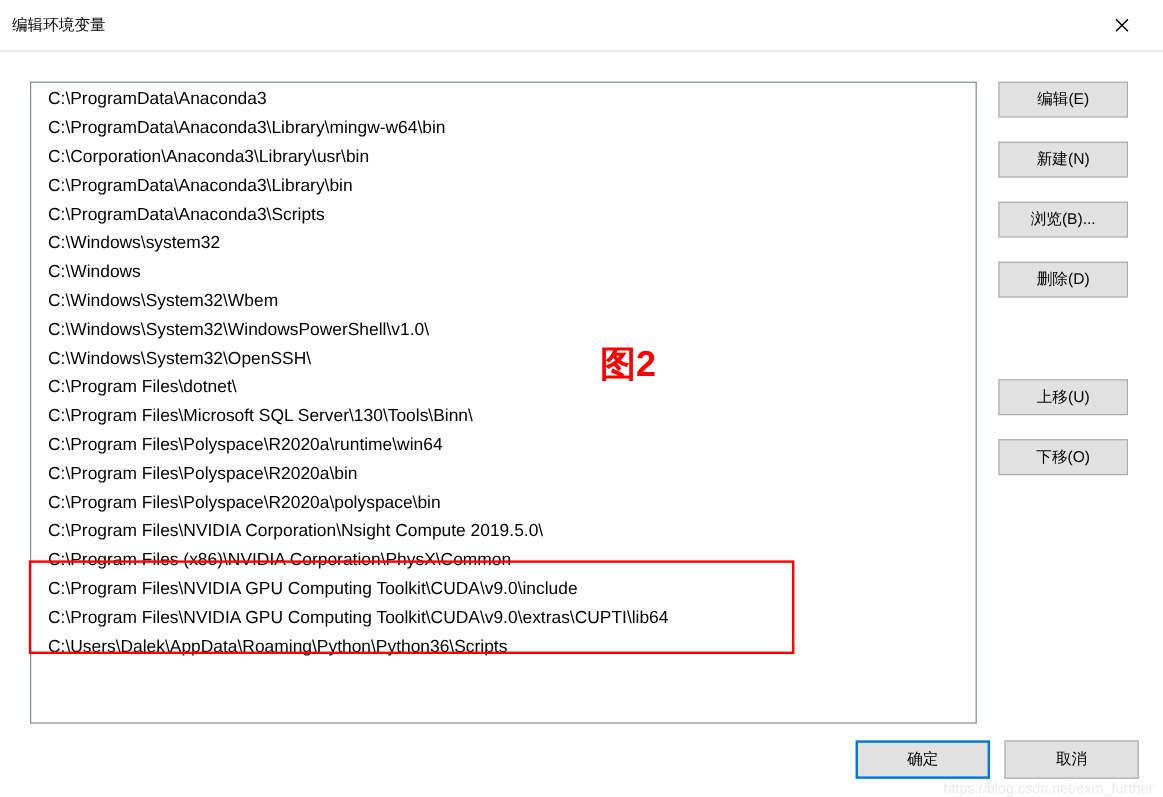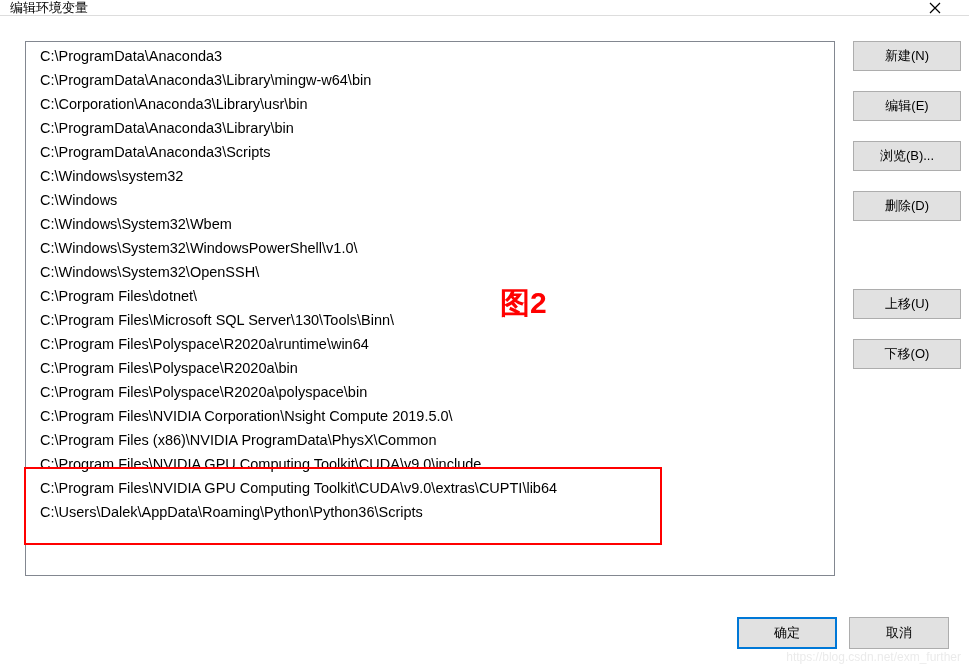--- a/index.html
+++ b/index.html
@@ -10,21 +10,21 @@
     body {
       font-family: "Microsoft YaHei", "Segoe UI", Tahoma, sans-serif;
       font-size: 13px;
       background: #fff;
       width: 969px;
       height: 664px;
       overflow: hidden;
       position: relative;
     }
     .titlebar {
-      height: 16px;
+      height: 43px;
       display: flex;
       align-items: center;
       padding: 0 11px 0 10px;
       border-bottom: 1px solid #ddd;
       background: #fff;
       justify-content: space-between;
     }
     .titlebar-title {
       font-size: 13px;
       color: #000;
@@ -36,21 +36,21 @@
       align-items: center;
       justify-content: center;
       cursor: pointer;
     }
     .titlebar-close svg {
       width: 12px;
       height: 12px;
     }
     .content {
       display: flex;
-      padding: 25px 8px 10px 25px;
+      padding: 25px 29px 10px 25px;
       gap: 18px;
       height: 570px;
     }
     .listbox {
       flex: 1;
       border: 1px solid #828790;
       background: #fff;
       position: relative;
       overflow: hidden;
     }
@@ -89,21 +89,21 @@
       margin-top: 48px;
     }
     .footer {
       position: absolute;
       bottom: 15px;
       right: 20px;
       display: flex;
       gap: 12px;
     }
     .btn-footer {
-      width: 100px;
+      width: 112px;
       height: 32px;
       border: 1px solid #adadad;
       background: #e1e1e1;
       font-size: 13px;
       font-family: inherit;
       cursor: pointer;
     }
     .btn-footer-primary {
       border: 2px solid #0078d7;
       background: #e1e1e1;
@@ -178,29 +178,29 @@
         <div class="list-item">C:\Windows</div>
         <div class="list-item">C:\Windows\System32\Wbem</div>
         <div class="list-item">C:\Windows\System32\WindowsPowerShell\v1.0\</div>
         <div class="list-item">C:\Windows\System32\OpenSSH\</div>
         <div class="list-item">C:\Program Files\dotnet\</div>
         <div class="list-item">C:\Program Files\Microsoft SQL Server\130\Tools\Binn\</div>
         <div class="list-item">C:\Program Files\Polyspace\R2020a\runtime\win64</div>
         <div class="list-item">C:\Program Files\Polyspace\R2020a\bin</div>
         <div class="list-item">C:\Program Files\Polyspace\R2020a\polyspace\bin</div>
         <div class="list-item">C:\Program Files\NVIDIA Corporation\Nsight Compute 2019.5.0\</div>
-        <div class="list-item">C:\Program Files (x86)\NVIDIA ProgramData\PhysX\Common</div>
+        <div class="list-item">C:\Program Files (x86)\NVIDIA Corporation\PhysX\Common</div>
         <div class="list-item">C:\Program Files\NVIDIA GPU Computing Toolkit\CUDA\v9.0\include</div>
         <div class="list-item">C:\Program Files\NVIDIA GPU Computing Toolkit\CUDA\v9.0\extras\CUPTI\lib64</div>
         <div class="list-item">C:\Users\Dalek\AppData\Roaming\Python\Python36\Scripts</div>
       </div>
   </div>
   <div class="button-col">
+    <button class="btn">编辑(E)</button>
     <button class="btn">新建(N)</button>
-    <button class="btn">编辑(E)</button>
     <button class="btn">浏览(B)...</button>
     <button class="btn">删除(D)</button>
     <button class="btn btn-group-gap">上移(U)</button>
     <button class="btn">下移(O)</button>
   </div>
 </div>
 
 <div class="footer">
   <button class="btn-footer btn-footer-primary">确定</button>
   <button class="btn-footer">取消</button>

